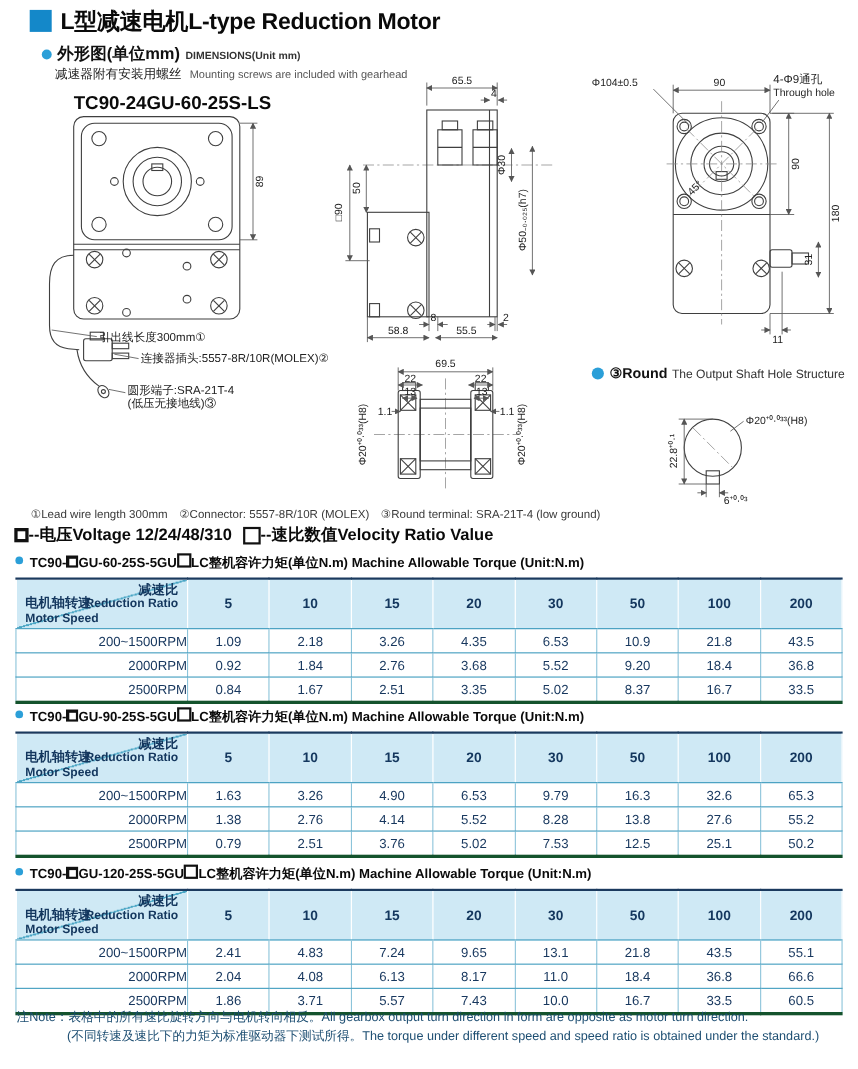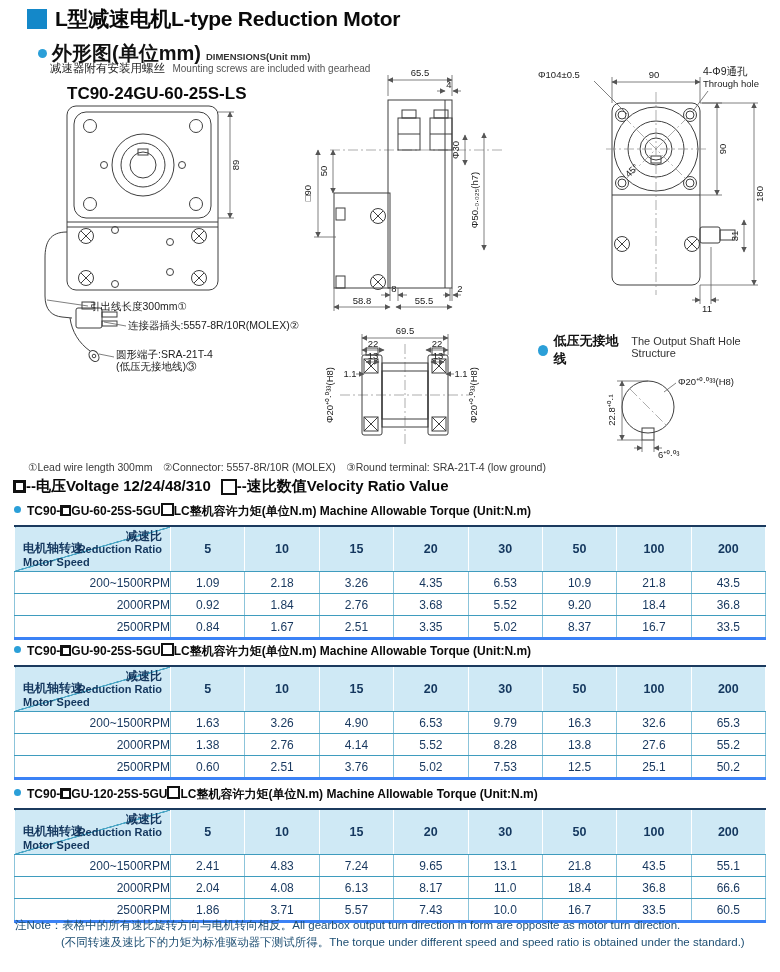--- a/index.html
+++ b/index.html
@@ -4,21 +4,21 @@
 <style>
   html,body{margin:0;padding:0;background:#fff;}
   .page{position:relative;width:780px;height:972px;background:#fff;overflow:hidden;
         font-family:"Liberation Sans",sans-serif;color:#111;}
   
   .title-row{position:absolute;left:27px;top:5px;display:flex;align-items:center;}
   .title-sq{width:20px;height:20px;background:#1488c9;display:inline-block;}
   .page-title{font-size:21px;font-weight:bold;margin-left:8px;letter-spacing:-0.3px;color:#0a0a0a;}
   .dims-row{position:absolute;left:38px;top:40px;display:flex;align-items:baseline;}
   .dot{width:9px;height:9px;border-radius:50%;background:#2b9fd8;display:inline-block;margin-right:5px;align-self:center;}
-  .dims-cn{font-size:20px;font-weight:bold;color:#111;}
+  .dims-cn{font-size:15px;font-weight:bold;color:#111;}
   .dims-en{font-size:9.5px;font-weight:bold;color:#333;margin-left:5px;}
   .mount-row{position:absolute;left:50px;top:58px;}
   .mount-cn{font-size:11.5px;color:#222;}
   .mount-en{font-size:10px;color:#555;margin-left:3px;}
   .model-label{position:absolute;left:67px;top:84px;font-size:17px;font-weight:bold;color:#0a0a0a;}
   
   .drw{position:absolute;left:0;top:60px;}
   .ln{stroke:#3f3f3f;stroke-width:1;fill:none;}
   .dl{stroke:#5f5f5f;stroke-width:0.8;fill:none;}
   .cl{stroke:#8a8a8a;stroke-width:0.7;fill:none;stroke-dasharray:10 3 2 3;}
@@ -37,21 +37,21 @@
   .sm.sym-v{width:11px;height:11px;vertical-align:-1px;}
   .sm.sym-v::after{left:2.5px;top:2.5px;right:2.5px;bottom:2.5px;}
   .sm.sym-e{width:9px;height:9px;border-width:2px;vertical-align:-1px;}
   .legend .gap{width:10px;flex:none;}
   
   .tblock{position:absolute;left:14px;width:752px;}
   .tb1{top:503px;} .tb2{top:643px;} .tb3{top:786px;}
   .tbl-title{font-size:12px;font-weight:bold;color:#0a0a0a;margin-bottom:5px;white-space:nowrap;}
   .tbl-title .dot{width:7px;height:7px;margin-right:6px;vertical-align:2px;}
   table.t{border-collapse:collapse;width:752px;table-layout:fixed;
-          border-top:2px solid #1b3a5e;border-bottom:3px solid #3b82f6;}
+          border-top:2px solid #1b3a5e;border-bottom:3px solid #14532d;}
   table.t td,table.t th{border-left:1px solid #8cc4da;border-right:1px solid #8cc4da;
           border-top:1px solid #3f9cbe;border-bottom:1px solid #3f9cbe;
           font-size:12px;color:#17375e;height:21px;padding:0;}
   table.t thead th{background:#cfe9f5;height:44px;font-weight:bold;font-size:12.5px;color:#14375e;
           border-left:1px solid #fff;border-right:1px solid #fff;}
   table.t thead th.corner{position:relative;
           background:
             linear-gradient(to bottom right, rgba(0,0,0,0) calc(50% - 0.7px), #49a5c4 calc(50% - 0.7px), #49a5c4 calc(50% + 0.7px), rgba(0,0,0,0) calc(50% + 0.7px)),
             #cfe9f5;}
   .corner .tr{position:absolute;top:2px;right:8px;text-align:right;line-height:1.2;}
@@ -312,21 +312,21 @@
       <line class="dl" x1="642" y1="380" x2="642" y2="392"></line>
       <line class="dl" x1="654" y1="380" x2="654" y2="392"></line>
       <line class="dl" x1="634" y1="388" x2="642" y2="388" marker-end="url(#a)"></line>
       <line class="dl" x1="662" y1="388" x2="654" y2="388" marker-end="url(#a)"></line>
       <text class="dt" x="658" y="398">6⁺⁰·⁰³</text>
     </g>
   </svg>
 
   <div class="outhole-head">
     <span class="dot"></span>
-    <span class="oh-cn">低压无接地线</span>
+    <span class="oh-cn">③Round</span>
     <span class="oh-en">The Output Shaft Hole Structure</span>
   </div>
 
   <div class="footnote">①Lead wire length 300mm　②Connector: 5557-8R/10R (MOLEX)　③Round terminal: SRA-21T-4 (low ground)</div>
 
   <div class="legend">
     <span class="sym-v"></span>
     <span>--电压Voltage 12/24/48/310</span>
     <span class="gap"></span>
     <span class="sym-e"></span>
@@ -461,21 +461,21 @@
           <td class="val">2.76</td>
           <td class="val">4.14</td>
           <td class="val">5.52</td>
           <td class="val">8.28</td>
           <td class="val">13.8</td>
           <td class="val">27.6</td>
           <td class="val">55.2</td>
         </tr>
         <tr>
           <td class="lbl">2500RPM</td>
-          <td class="val">0.60</td>
+          <td class="val">0.79</td>
           <td class="val">2.51</td>
           <td class="val">3.76</td>
           <td class="val">5.02</td>
           <td class="val">7.53</td>
           <td class="val">12.5</td>
           <td class="val">25.1</td>
           <td class="val">50.2</td>
         </tr>
       </tbody>
     </table>

